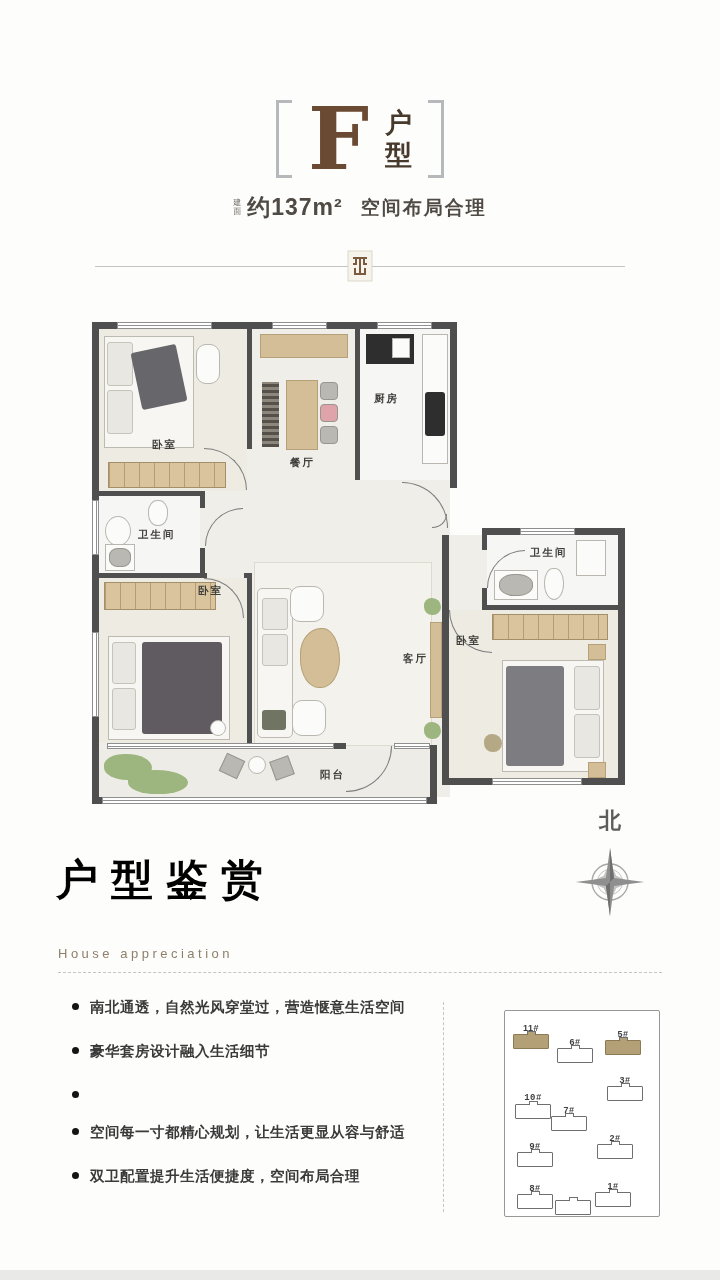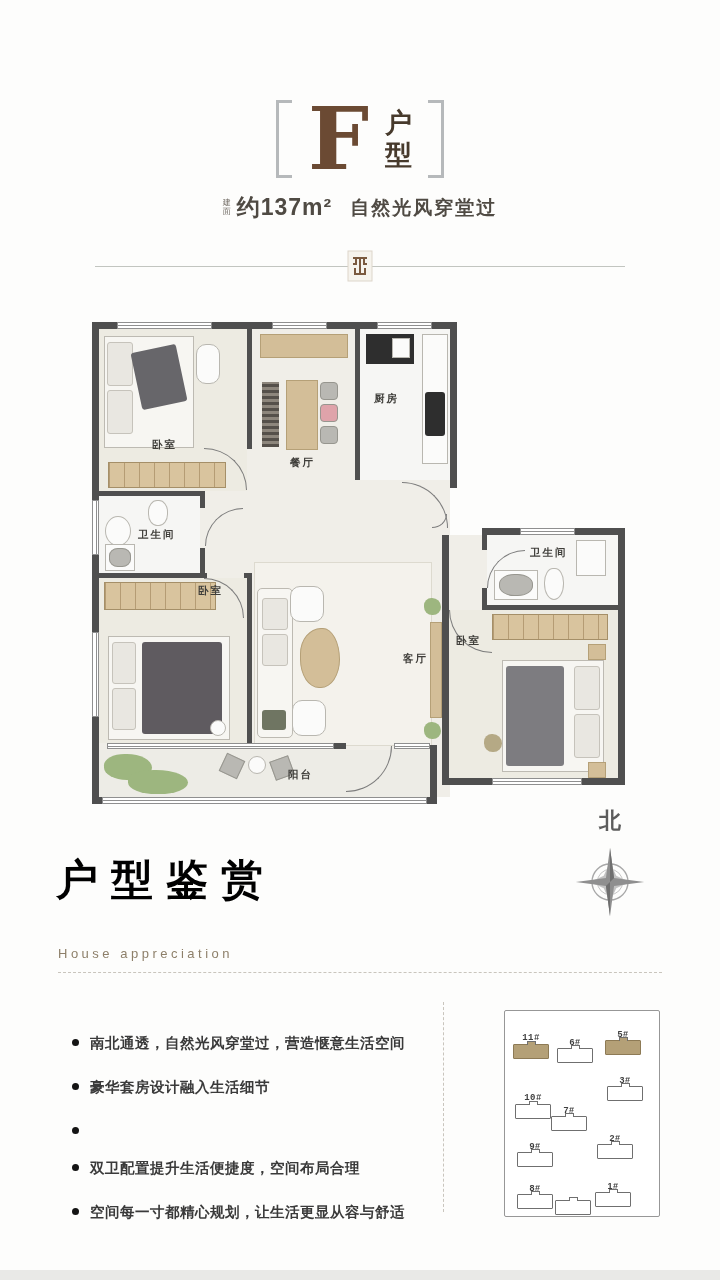--- a/index.html
+++ b/index.html
@@ -44,21 +44,21 @@
   .white-f{position:absolute;background:#fbfbfa;border:1px solid #b9b7b0;box-sizing:border-box;}
   .plant{position:absolute;background:#9db67f;border-radius:45% 55% 50% 50%;}
   .room-label{position:absolute;font-size:10.5px;font-weight:700;letter-spacing:2px;color:#3f3e3a;}
   
   .compass{position:absolute;left:572px;top:806px;width:76px;text-align:center;}
   .compass-n{font-size:22px;color:#5c5c5c;font-weight:600;}
   
   .app-title{position:absolute;left:56px;top:852px;font-family:"DejaVu Serif",serif;font-size:42px;font-weight:700;letter-spacing:13px;color:#000000;}
   .app-sub{position:absolute;left:58px;top:946px;font-size:13px;letter-spacing:3.5px;color:#8d7f69;}
   .dash-h{position:absolute;left:58px;top:972px;width:604px;border-top:1.5px dashed #c9c5bd;}
-  .features{position:absolute;left:72px;top:998px;width:372px;margin-top:36px;}
+  .features{position:absolute;left:72px;top:998px;width:372px;}
   .feat{display:flex;gap:11px;margin-bottom:25px;font-size:14.5px;font-weight:700;letter-spacing:0.5px;color:#3a3a3a;line-height:1.3;}
   .dot{flex:0 0 auto;width:7px;height:7px;border-radius:50%;background:#141414;margin-top:5px;}
   .dash-v{position:absolute;left:443px;top:1002px;height:210px;border-left:1.5px dashed #c9c5bd;}
   
   .siteplan{position:absolute;left:504px;top:1010px;width:154px;height:205px;border:1px solid #979797;border-radius:2px;background:#fff;}
   .bldgwrap{position:absolute;width:36px;}
   .blabel{font-size:9px;font-weight:700;color:#3f3f3f;text-align:center;height:10px;line-height:10px;letter-spacing:0.5px;}
   .bblock{height:13px;border:1px solid #6f6f6f;background:#fff;border-radius:1px;position:relative;margin-top:1px;}
   .bblock::before{content:"";position:absolute;top:-4px;left:50%;margin-left:-4px;width:7px;height:3px;border:1px solid #6f6f6f;border-bottom:none;background:inherit;}
   .bldgwrap.hl .bblock{background:#b4a077;border-color:#8d7a55;}
@@ -76,21 +76,21 @@
       <span>型</span>
     </div>
     <div class="brk r"></div>
   </div>
   <div class="subtitle-row">
     <span class="area-label">
       <span>建</span>
         <span>面</span>
     </span>
     <span class="area-num">约137m²</span>
-    <span class="rooms-txt">自然光风穿堂过</span>
+    <span class="rooms-txt">空间布局合理</span>
   </div>
 </div>
 
 <div class="divider-line"></div>
 <div class="emblem">
   <svg width="26" height="32" viewBox="0 0 26 32">
     <rect x="1" y="1" width="24" height="30" fill="#f6f3ed" stroke="#ddd6ca"></rect>
     <path d="M6 8 h14 M9 8 v6 h-3 M17 8 v6 h3 M13 8 v16 M8 18 v6 h10 v-6" stroke="#7a593f" stroke-width="2" fill="none"></path>
   </svg>
 </div>
@@ -212,21 +212,21 @@
   <div class="tan" style="left:496px;top:322px;width:18px;height:16px;"></div>
   <div class="tan" style="left:496px;top:440px;width:18px;height:16px;"></div>
   <div class="plant" style="left:392px;top:412px;width:18px;height:18px;background:#b5a985;"></div>
 
   <div class="room-label" style="left:60px;top:116px;">卧室</div>
   <div class="room-label" style="left:198px;top:134px;">餐厅</div>
   <div class="room-label" style="left:282px;top:70px;">厨房</div>
   <div class="room-label" style="left:46px;top:206px;">卫生间</div>
   <div class="room-label" style="left:106px;top:262px;">卧室</div>
   <div class="room-label" style="left:278px;top:330px;margin-left:33px;">客厅</div>
-  <div class="room-label" style="left:196px;top:446px;">阳台</div>
+  <div class="room-label" style="left:228px;top:446px;">阳台</div>
   <div class="room-label" style="left:438px;top:224px;">卫生间</div>
   <div class="room-label" style="left:364px;top:312px;">卧室</div>
 </div>
 
 <div class="compass">
   <div class="compass-n">北</div>
   <svg width="72" height="80" viewBox="0 0 80 80" style="margin-top:6px;">
     <circle cx="40" cy="40" r="20" fill="none" stroke="#a8a8a8" stroke-width="1.5"></circle>
     <circle cx="40" cy="40" r="14" fill="none" stroke="#bdbdbd" stroke-width="1"></circle>
     <path d="M40 18 L47 33 L62 40 L47 47 L40 62 L33 47 L18 40 L33 33 Z" fill="#c3c3c3"></path>
@@ -246,32 +246,32 @@
     </div>
   <div class="feat">
       <span class="dot"></span>
       <span>豪华套房设计融入生活细节</span>
     </div>
   <div class="feat">
       <span class="dot"></span>
     </div>
   <div class="feat">
       <span class="dot"></span>
+      <span>空间每一寸都精心规划，让生活更显从容与舒适</span>
+    </div>
+  <div class="feat">
+      <span class="dot"></span>
       <span>双卫配置提升生活便捷度，空间布局合理</span>
     </div>
-  <div class="feat">
-      <span class="dot"></span>
-      <span>空间每一寸都精心规划，让生活更显从容与舒适</span>
-    </div>
 </div>
 
 <div class="dash-v"></div>
 
 <div class="siteplan">
-  <div class="bldgwrap hl" style="left:8px;top:22px;font-family:Liberation Mono, monospace;">
+  <div class="bldgwrap hl" style="left:8px;top:12px;">
     <div class="blabel">11#</div>
     <div class="bblock"></div>
   </div>
   <div class="bldgwrap" style="left:52px;top:26px;">
     <div class="blabel">6#</div>
     <div class="bblock"></div>
   </div>
   <div class="bldgwrap hl" style="left:100px;top:18px;">
     <div class="blabel">5#</div>
     <div class="bblock"></div>

